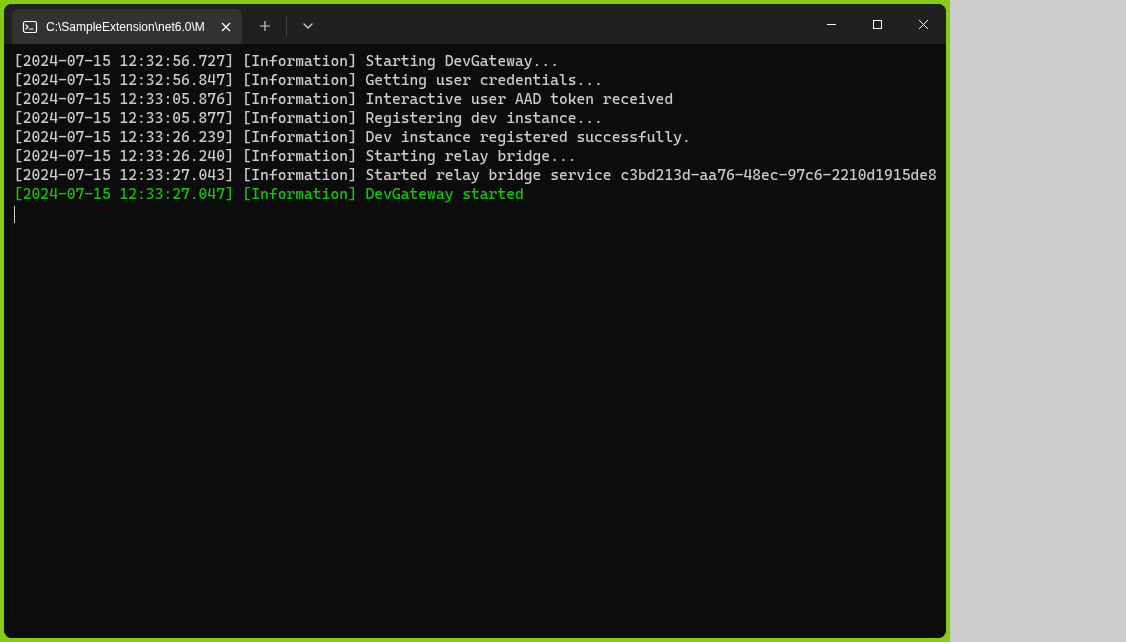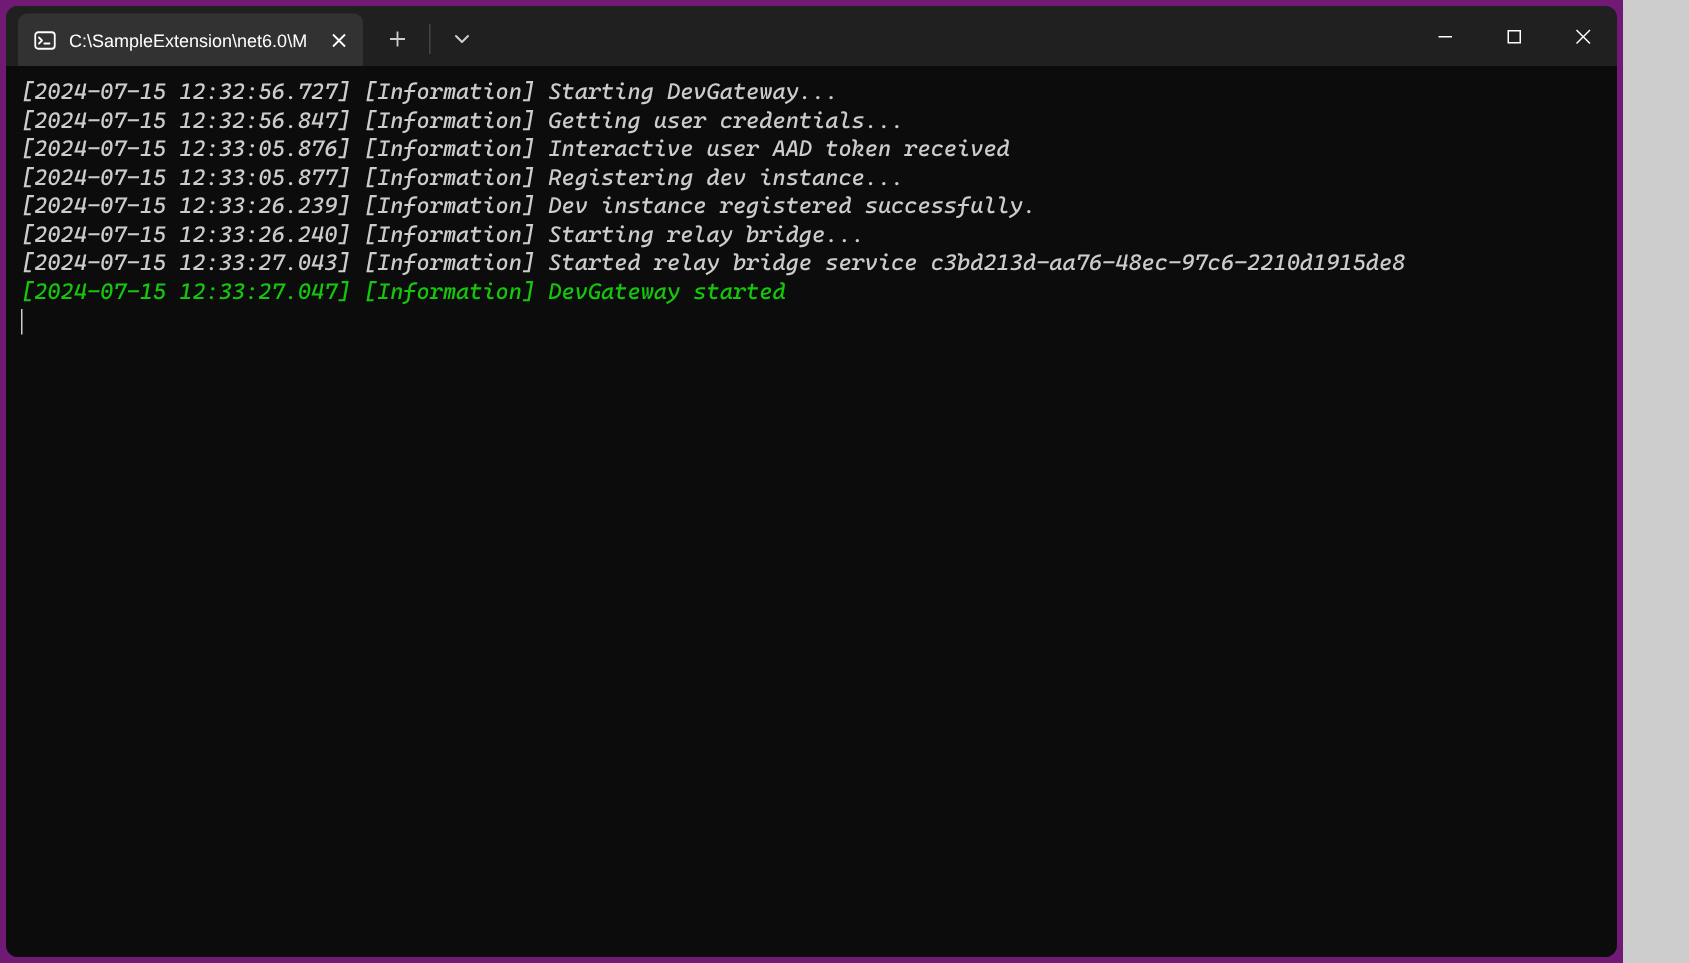--- a/index.html
+++ b/index.html
@@ -4,24 +4,24 @@
 <style>
   * { box-sizing: border-box; margin: 0; padding: 0; }
   html, body {
     width: 1126px;
     height: 642px;
     background: #cccccc;
     font-family: "Segoe UI", Arial, sans-serif;
     overflow: hidden;
   }
   .outer-border {
-    width: 1082px;
+    width: 950px;
     height: 642px;
     padding: 4px;
-    background: #701a75;
+    background: #84cc16;
   }
   .window {
     width: 100%;
     height: 100%;
     background: #0c0c0c;
     border-radius: 8px;
     overflow: hidden;
     display: flex;
     flex-direction: column;
     box-shadow: 0 0 1px rgba(255,255,255,0.2) inset;
@@ -119,21 +119,21 @@
     background: #0c0c0c;
     padding: 8px 6px 6px 10px;
     font-family: "Cascadia Mono", "Consolas", "Courier New", monospace;
     font-size: 15px;
     line-height: 19px;
     color: #cccccc;
     white-space: pre;
     overflow: hidden;
     position: relative;
   }
-  .log-line { white-space: pre; font-style: italic; }
+  .log-line { white-space: pre; }
   .log-line.green { color: #16c60c; }
   .cursor {
     display: inline-block;
     width: 1px;
     height: 17px;
     background: #cccccc;
     vertical-align: bottom;
     margin-top: 1px;
   }
 </style>

